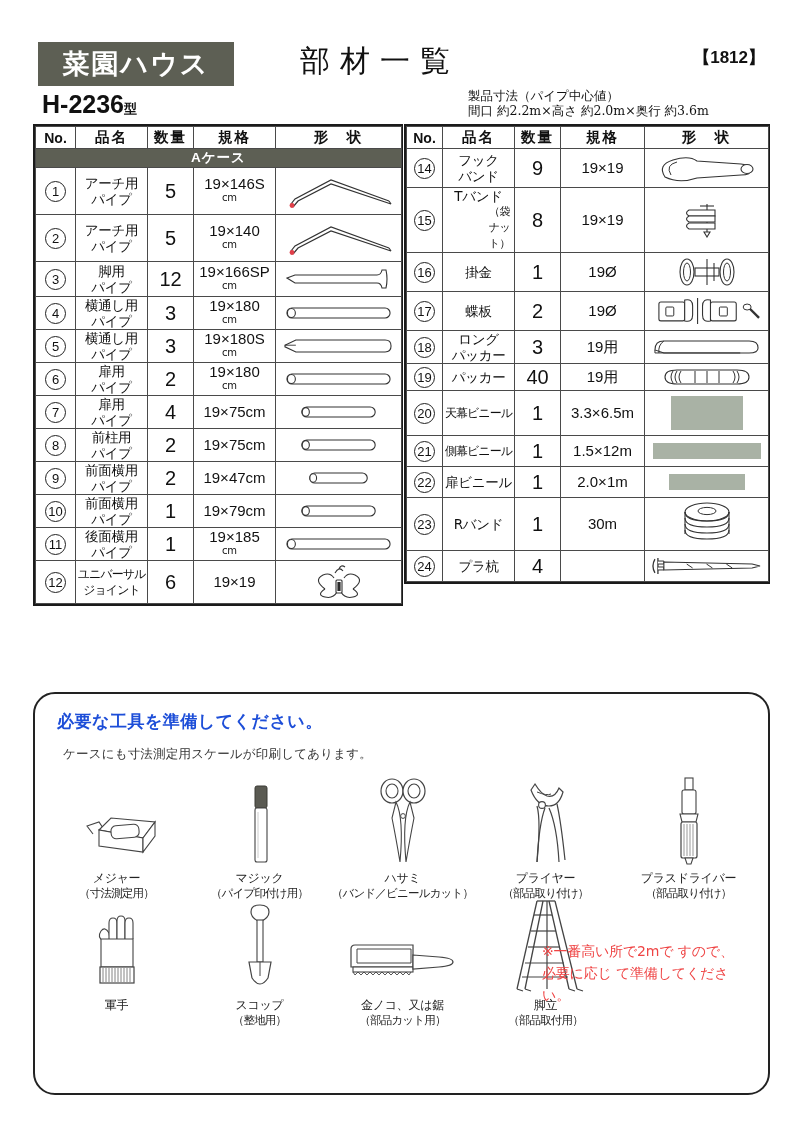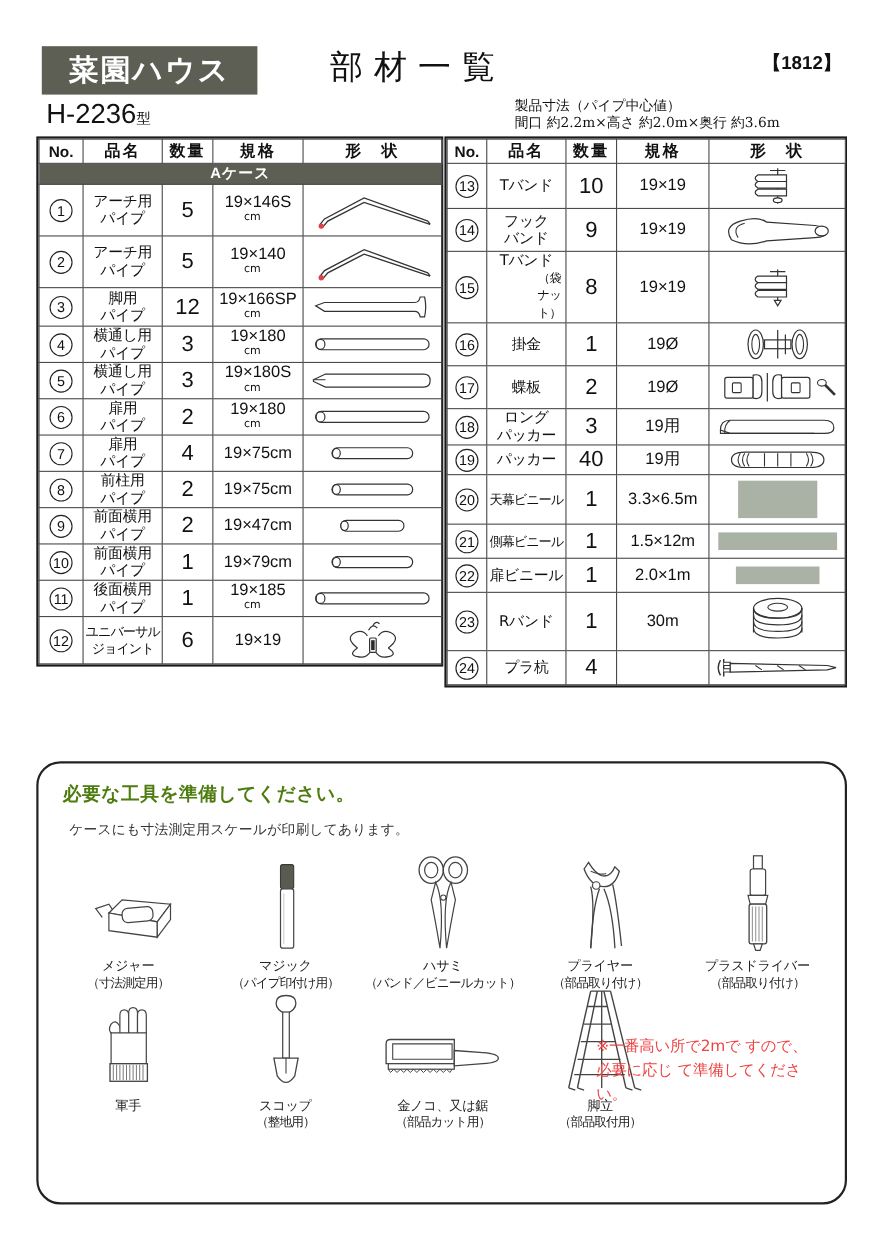--- a/index.html
+++ b/index.html
@@ -25,21 +25,21 @@
     font-size:30px;font-weight:400;letter-spacing:10px;
     font-family:"DejaVu Serif",serif;color:#111;
   }
   .doc-code{
     position:absolute;right:35px;top:46px;
     font-size:17px;font-weight:700;letter-spacing:0px;
     font-family:"Liberation Sans",sans-serif;color:#111;
   }
   .model{
     position:absolute;left:42px;top:90px;
-    font-size:25px;font-weight:400;letter-spacing:0px;
+    font-size:25px;font-weight:700;letter-spacing:0px;
     font-family:"Liberation Sans",sans-serif;color:#111;
   }
   .model .suffix{font-size:13px;font-family:"DejaVu Sans",sans-serif;}
   .dims{
     position:absolute;left:468px;top:88px;
     font-size:12.5px;line-height:15px;
     font-family:"DejaVu Serif",serif;color:#111;white-space:nowrap;
   }
 
   
@@ -97,21 +97,21 @@
   .shapebox{width:100%;height:100%;display:flex;align-items:center;justify-content:center;}
   .shapebox svg{display:block;}
 
   
   .tools{
     position:absolute;left:33px;top:692px;width:737px;height:403px;
     border:2px solid #222;border-radius:22px;box-sizing:border-box;background:#fff;
   }
   .tools-title{
     position:absolute;left:22px;top:16px;font-size:17px;font-weight:700;
-    letter-spacing:0.5px;color:#4d7c0f;font-family:"DejaVu Sans",sans-serif;
+    letter-spacing:0.5px;color:#1d4ed8;font-family:"DejaVu Sans",sans-serif;
   }
   .tools-sub{
     position:absolute;left:28px;top:52px;font-size:12.5px;color:#333;
     letter-spacing:0.2px;font-family:"DejaVu Sans",sans-serif;
   }
   .tool-grid{position:absolute;left:10px;top:80px;width:716px;}
   .tool-row{display:flex;}
   .tool-row.r1 .tool-cell{width:143px;}
   .tool-row.r2 .tool-cell{width:143px;}
   .tool-cell{display:flex;flex-direction:column;align-items:center;}
@@ -421,38 +421,20 @@
       <thead>
         <tr>
           <th class="c-no">No.</th>
           <th>品名</th>
           <th>数量</th>
           <th>規格</th>
           <th>形　状</th>
         </tr>
       </thead>
       <tbody id="right-body">
-          <tr>
-            <td class="c-no"><span class="numcircle">13</span></td>
-            <td class="c-name">Tバンド</td>
-            <td class="c-qty">10</td>
-            <td class="c-spec">19×19</td>
-            <td class="c-shape">
-              <div class="shapebox">
-                <svg width="56" height="36" viewBox="0 0 56 36">
-                  <line x1="28" y1="2" x2="28" y2="34" stroke="#333" stroke-width="1.1"></line>
-                  <line x1="21" y1="4" x2="35" y2="4" stroke="#333" stroke-width="1.1"></line>
-                  <path d="M10 8 q-5 3 0 6 l26 0 l0 -6 Z" fill="#fff" stroke="#333" stroke-width="1.1"></path>
-                  <path d="M10 14 q-5 3 0 6 l26 0 l0 -6 Z" fill="#fff" stroke="#333" stroke-width="1.1"></path>
-                  <path d="M10 21 q-5 3 0 6 l26 0 l0 -6 Z" fill="#fff" stroke="#333" stroke-width="1.1"></path>
-                  <ellipse cx="28" cy="31" rx="4" ry="2.2" fill="#fff" stroke="#333" stroke-width="1.1"></ellipse>
-                </svg>
-              </div>
-            </td>
-          </tr>
           <tr>
             <td class="c-no"><span class="numcircle">14</span></td>
             <td class="c-name">
               <div>フック</div>
               <div>バンド</div>
             </td>
             <td class="c-qty">9</td>
             <td class="c-spec">19×19</td>
             <td class="c-shape">
               <div class="shapebox">

